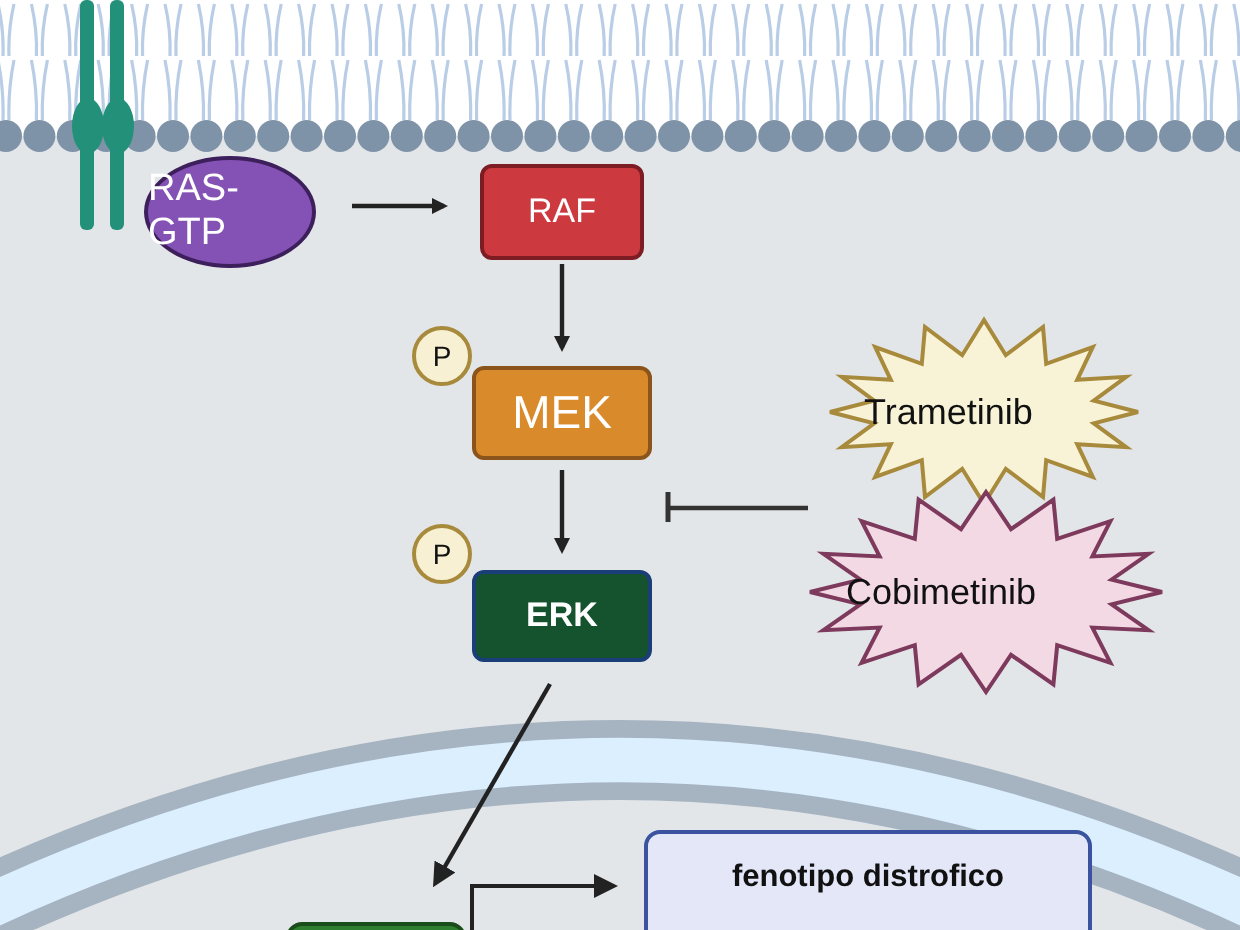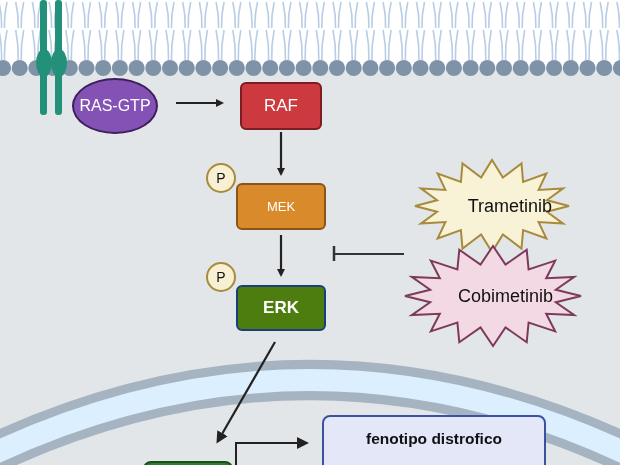--- a/index.html
+++ b/index.html
@@ -1,27 +1,27 @@
 <!DOCTYPE html>
 <html><head>
 <meta charset="utf-8">
 <style>
   html, body { margin:0; padding:0; }
   body { width:620px; height:465px; overflow:hidden; background:#e3e6e9; position:relative; font-family:"Liberation Sans", sans-serif; }
   #stage { position:absolute; left:0; top:0; width:620px; height:465px; }
   .node { position:absolute; display:flex; align-items:center; justify-content:center; color:#fff; font-family:"Liberation Sans", sans-serif; box-sizing:border-box; }
   .box { border-radius:6px; border:2px solid; font-size:17px; }
   #raf { left:240px; top:82px; width:82px; height:48px; background:#cc3a40; border-color:#7d1c22; }
-  #mek { left:236px; top:183px; width:90px; height:47px; background:#d98a2a; border-color:#8a541a; font-size:13px; }
-  #erk { left:236px; top:285px; width:90px; height:46px; background:#4d7c0f; border-color:#1a3f78; font-weight:bold; }
-  #ras { left:72px; top:78px; width:86px; height:56px; border-radius:50%; background:#8452b4; border:2px solid #3d1f5c; font-size:16px; }
+  #mek { left:236px; top:183px; width:90px; height:47px; background:#d98a2a; border-color:#8a541a; font-size:23px; }
+  #erk { left:236px; top:285px; width:90px; height:46px; background:#14532d; border-color:#1a3f78; font-weight:bold; }
+  #ras { left:72px; top:78px; width:86px; height:56px; border-radius:50%; background:#8452b4; border:2px solid #3d1f5c; font-size:19px; }
   .phos { position:absolute; width:30px; height:30px; border-radius:50%; background:#f7f0d2; border:2px solid #a88a3c; box-sizing:border-box; display:flex; align-items:center; justify-content:center; color:#111; font-size:14px; font-family:"Liberation Sans", sans-serif; }
   #p-mek { left:206px; top:163px; }
   #p-erk { left:206px; top:262px; }
-  .drug-label { position:absolute; color:#111; font-size:18px; font-family:"Liberation Sans", sans-serif; text-align:right; }
+  .drug-label { position:absolute; color:#111; font-size:18px; font-family:"Liberation Sans", sans-serif; text-align:left; }
   #tram-label { left:432px; top:196px; width:120px; }
   #cobi-label { left:423px; top:286px; width:130px; }
   #outcome { position:absolute; left:322px; top:415px; width:224px; height:70px; background:#e3e7f8; border:2px solid #3a52a0; border-radius:8px; box-sizing:border-box; color:#111; font-weight:bold; font-size:15.5px; text-align:center; padding-top:10px; line-height:23px; }
   #nucleus-node { position:absolute; left:143px; top:461px; width:90px; height:20px; background:#2f7d2f; border:2px solid #1a4d1a; border-radius:8px 8px 0 0; box-sizing:border-box; }
 </style>
 </head>
 <body>
 
 <svg id="stage" width="620" height="465" viewBox="0 0 620 465" xmlns="http://www.w3.org/2000/svg">
   <defs>

